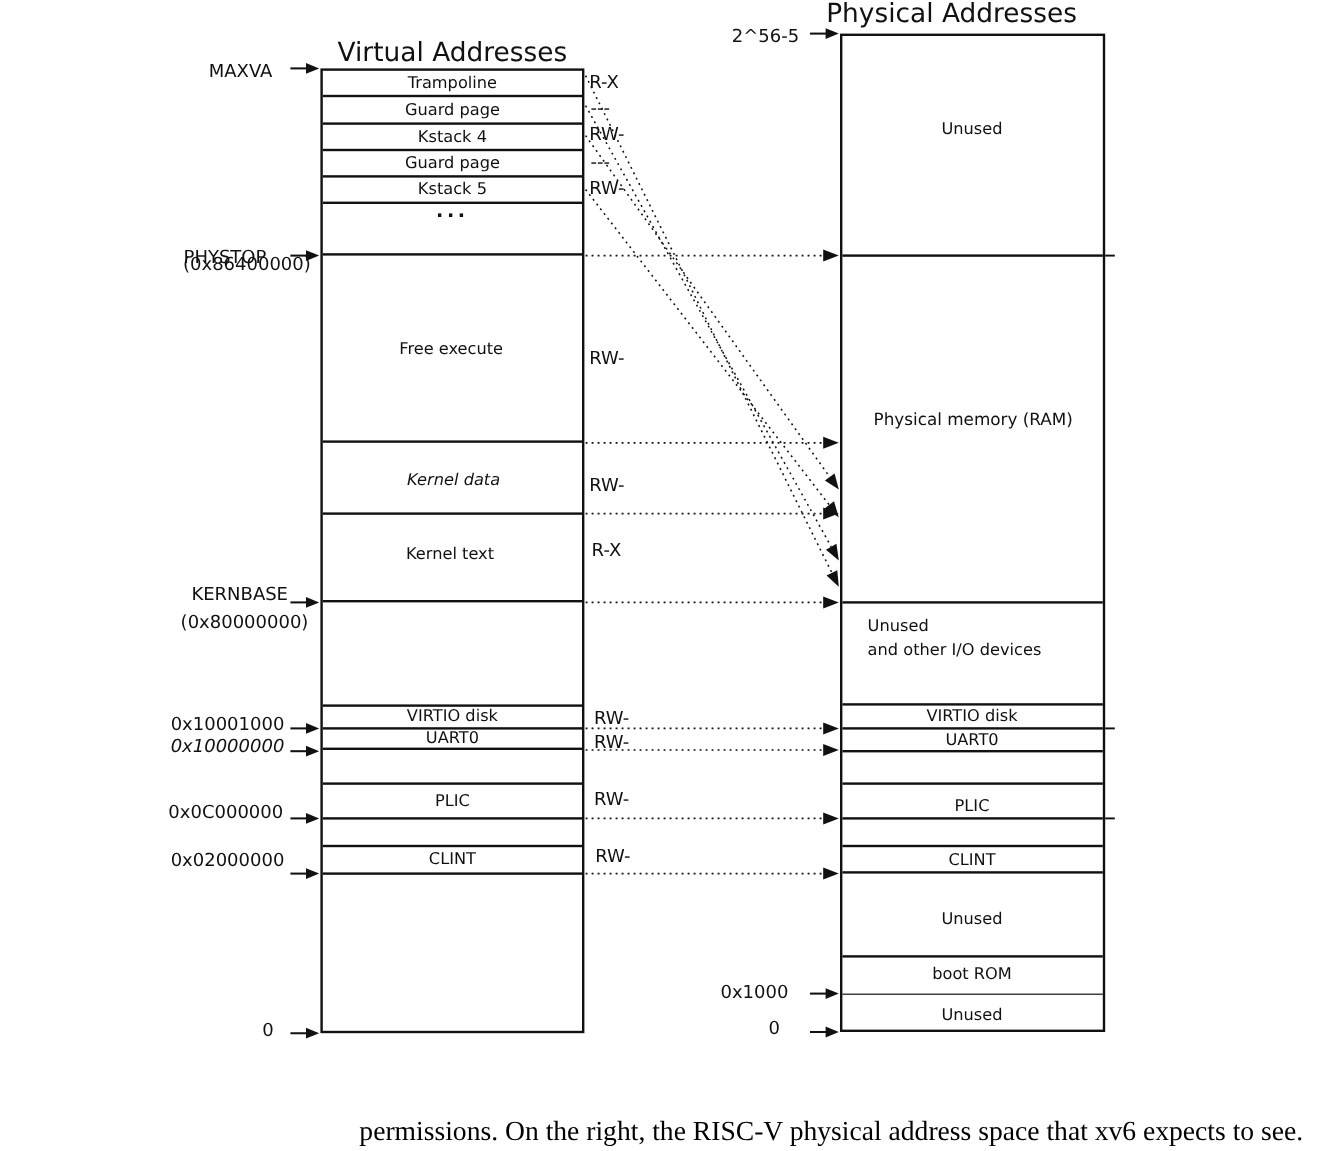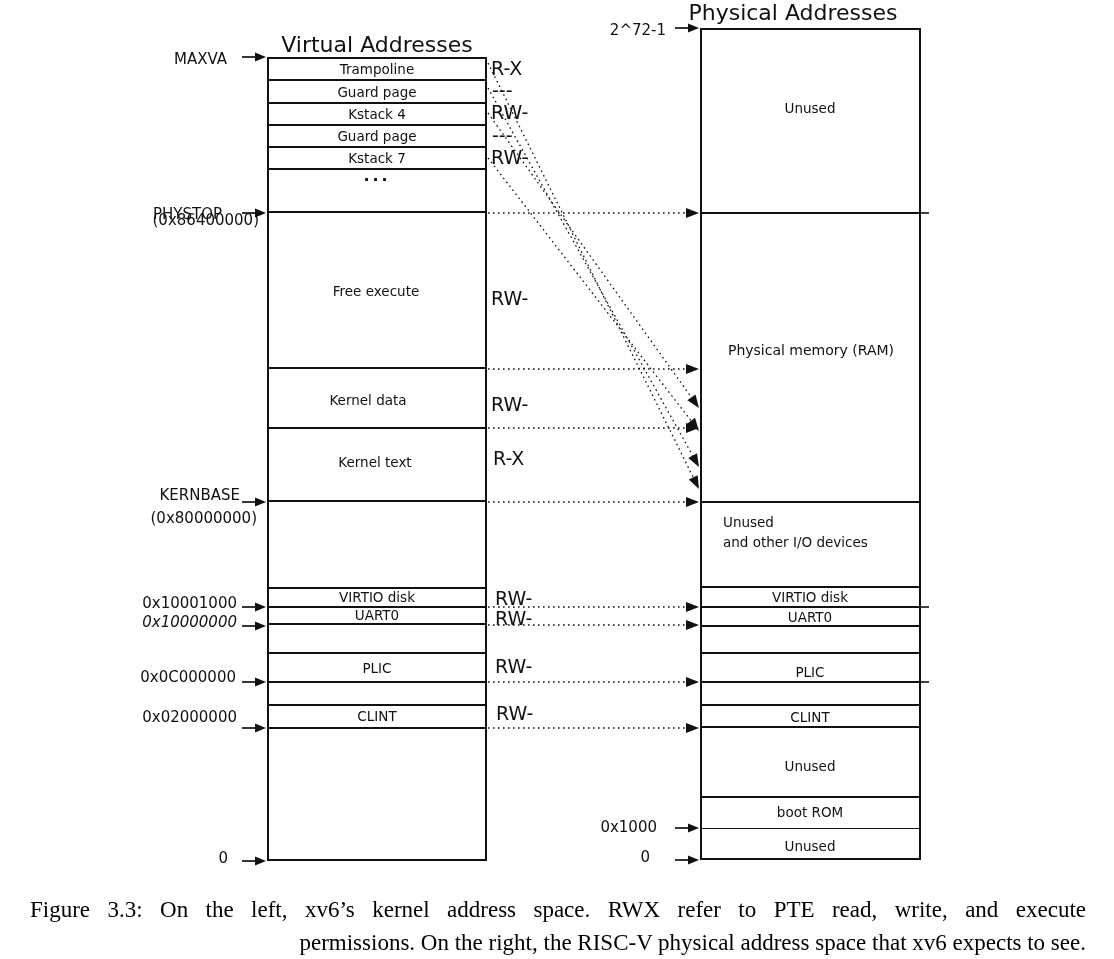--- a/index.html
+++ b/index.html
@@ -9,21 +9,21 @@
   }
   .membox { position:absolute; border:2px solid #111; box-sizing:border-box; background:transparent; }
   .hline { position:absolute; background:#111; height:2px; }
   .hline.thin { height:1px; }
   .lbl { position:absolute; white-space:nowrap; color:#111; }
   .sec  { font-size:13.5px; transform:translate(-50%,-50%); }
   .sec.left-align { transform:translate(0,-50%); }
   .sec.big { font-size:14px; }
   .sec.ellipsis { font-weight:bold; font-size:16px; letter-spacing:3px; transform:translate(-50%,-60%); }
   .addr { font-size:15px; transform:translate(-100%,-50%); }
-  .perm { font-size:19px; transform:translate(0,-50%); }
+  .perm { font-size:15px; transform:translate(0,-50%); }
   .diagram-title { position:absolute; font-size:22px; transform:translate(-50%,-50%); white-space:nowrap; }
   #arrow-layer { position:absolute; left:0; top:0; pointer-events:none; }
   .caption { position:absolute; left:30px; width:1056px; font-family:"Liberation Serif", serif;
              font-size:23px; color:#000; line-height:32px;text-align:right; }
   .caption.justified { text-align:justify; text-align-last:justify; }
 </style>
 </head>
 <body>
 
 <div id="stage">
@@ -79,21 +79,20 @@
       <polygon points="0,0 -13,-5 -13,5" transform="translate(699,467) rotate(60.894078602049404)" fill="#111111"></polygon>
       <line x1="488" y1="113" x2="691.4371239232369" y2="397.4263106983644" stroke="#111111" stroke-width="1.3" stroke-dasharray="1.6 3.4"></line>
       <polygon points="0,0 -13,-5 -13,5" transform="translate(699,408) rotate(54.42559414926587)" fill="#111111"></polygon>
       <line x1="488" y1="158" x2="691.0501102155408" y2="420.714123643804" stroke="#111111" stroke-width="1.3" stroke-dasharray="1.6 3.4"></line>
       <polygon points="0,0 -13,-5 -13,5" transform="translate(699,431) rotate(52.29978686789797)" fill="#111111"></polygon>
       <line x1="921" y1="213" x2="929" y2="213" stroke="#111111" stroke-width="1.6"></line>
       <line x1="921" y1="607" x2="929" y2="607" stroke="#111111" stroke-width="1.6"></line>
       <line x1="921" y1="682" x2="929" y2="682" stroke="#111111" stroke-width="1.6"></line>
     </svg>
 
-  <div class="caption justified" style="top:894px;">Figure 3.3: On the left, xv6’s kernel address space. RWX refer to PTE read, write, and execute</div>
   <div class="caption" style="top:927px;">permissions. On the right, the RISC-V physical address space that xv6 expects to see.</div>
 <div class="hline" style="left: 269px; width: 216px; top: 79px;"></div>
     <div class="hline" style="left: 269px; width: 216px; top: 102px;"></div>
     <div class="hline" style="left: 269px; width: 216px; top: 124px;"></div>
     <div class="hline" style="left: 269px; width: 216px; top: 146px;"></div>
     <div class="hline" style="left: 269px; width: 216px; top: 168px;"></div>
     <div class="hline" style="left: 269px; width: 216px; top: 211px;"></div>
     <div class="hline" style="left: 269px; width: 216px; top: 367px;"></div>
     <div class="hline" style="left: 269px; width: 216px; top: 427px;"></div>
     <div class="hline" style="left: 269px; width: 216px; top: 500px;"></div>
@@ -112,24 +111,24 @@
     <div class="hline" style="left: 702px; width: 217px; top: 652px;"></div>
     <div class="hline" style="left: 702px; width: 217px; top: 681px;"></div>
     <div class="hline" style="left: 702px; width: 217px; top: 704px;"></div>
     <div class="hline" style="left: 702px; width: 217px; top: 726px;"></div>
     <div class="hline" style="left: 702px; width: 217px; top: 796px;"></div>
     <div class="hline thin" style="left: 702px; width: 217px; top: 828px;"></div>
     <span class="lbl sec" style="left: 377px; top: 69px;">Trampoline</span>
     <span class="lbl sec" style="left: 377px; top: 92px;">Guard page</span>
     <span class="lbl sec" style="left: 377px; top: 114px;">Kstack 4</span>
     <span class="lbl sec" style="left: 377px; top: 136px;">Guard page</span>
-    <span class="lbl sec" style="left: 377px; top: 158px;">Kstack 7</span>
+    <span class="lbl sec" style="left: 377px; top: 158px;">Kstack 5</span>
     <span class="lbl sec ellipsis" style="left: 377px; top: 177px;">...</span>
     <span class="lbl sec" style="left: 376px; top: 291px;">Free execute</span>
-    <span class="lbl sec" style="left: 368px; top: 400px;">Kernel data</span>
+    <span class="lbl sec" style="left: 378px; top: 400px; font-style: italic;">Kernel data</span>
     <span class="lbl sec" style="left: 375px; top: 462px;">Kernel text</span>
     <span class="lbl sec" style="left: 377px; top: 597px;">VIRTIO disk</span>
     <span class="lbl sec" style="left: 377px; top: 615px;">UART0</span>
     <span class="lbl sec" style="left: 377px; top: 668px;">PLIC</span>
     <span class="lbl sec" style="left: 377px; top: 716px;">CLINT</span>
     <span class="lbl sec" style="left: 810px; top: 108px;">Unused</span>
     <span class="lbl sec big" style="left: 811px; top: 350px;">Physical memory (RAM)</span>
     <span class="lbl sec left-align" style="left: 723px; top: 522px;">Unused</span>
     <span class="lbl sec left-align" style="left: 723px; top: 542px;">and other I/O devices</span>
     <span class="lbl sec" style="left: 810px; top: 597px;">VIRTIO disk</span>
@@ -154,16 +153,16 @@
     <span class="lbl addr" style="left: 227px; top: 59px;">MAXVA</span>
     <span class="lbl addr" style="left: 222px; top: 214px;">PHYSTOP</span>
     <span class="lbl addr" style="left: 259px; top: 220px;">(0x86400000)</span>
     <span class="lbl addr" style="left: 240px; top: 495px;">KERNBASE</span>
     <span class="lbl addr" style="left: 257px; top: 518px;">(0x80000000)</span>
     <span class="lbl addr" style="left: 237px; top: 603px;">0x10001000</span>
     <span class="lbl addr" style="left: 237px; top: 622px; font-style: italic;">0x10000000</span>
     <span class="lbl addr" style="left: 236px; top: 677px;">0x0C000000</span>
     <span class="lbl addr" style="left: 237px; top: 717px;">0x02000000</span>
     <span class="lbl addr" style="left: 228px; top: 858px;">0</span>
-    <span class="lbl addr" style="left: 666px; top: 30px;">2^72-1</span>
+    <span class="lbl addr" style="left: 666px; top: 30px;">2^56-5</span>
     <span class="lbl addr" style="left: 657px; top: 827px;">0x1000</span>
     <span class="lbl addr" style="left: 650px; top: 857px;">0</span>
   </div>
 
 </body></html>

